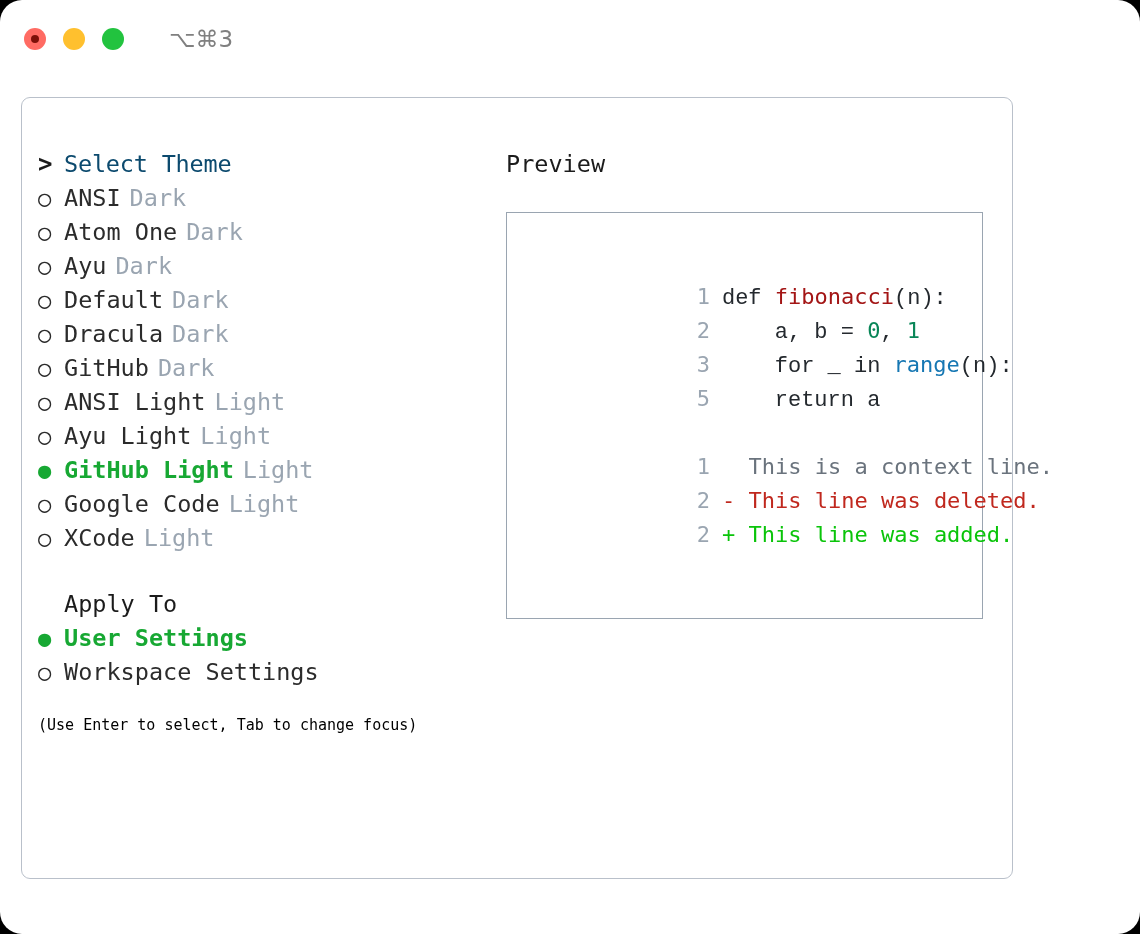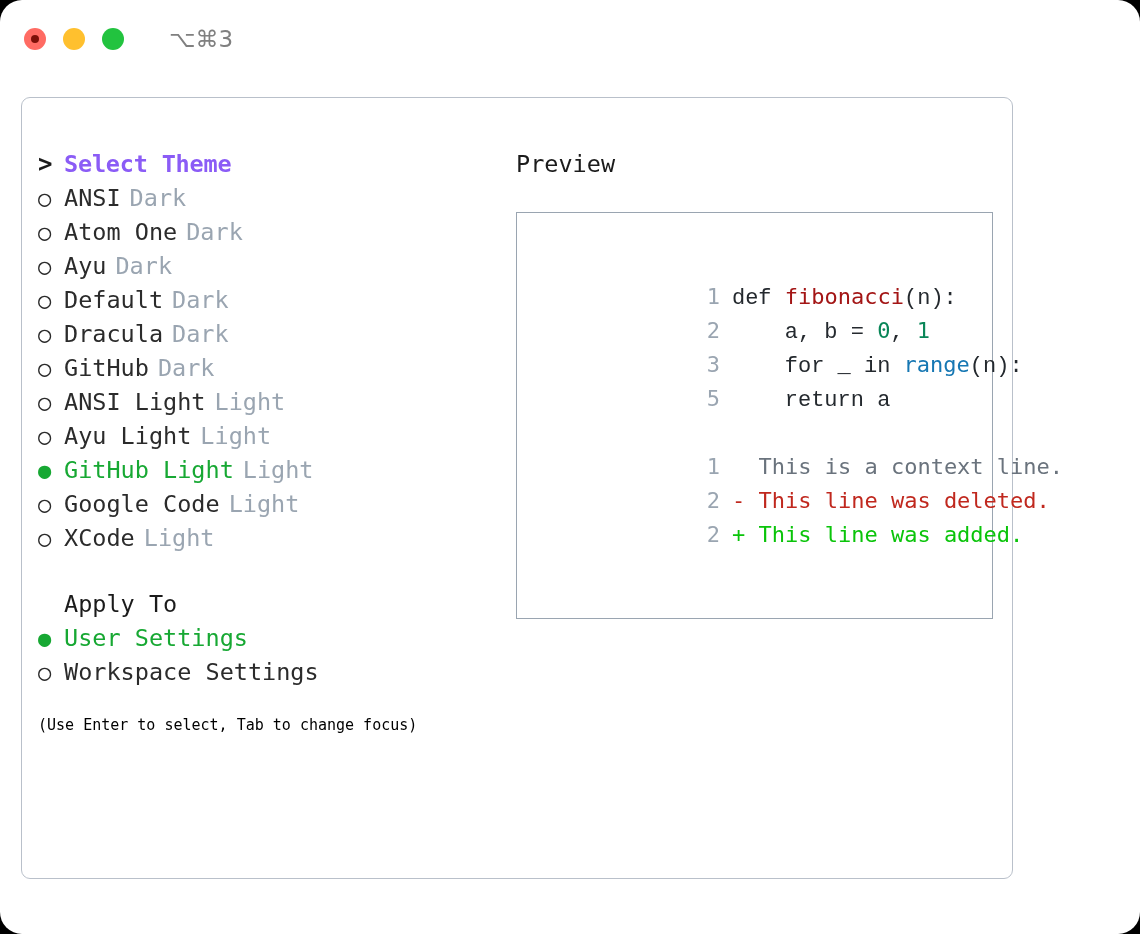--- a/index.html
+++ b/index.html
@@ -103,29 +103,29 @@
     display: inline-block;
     width: 26px;
     text-align: left;
     font-size: 22px;
   }
   .row .marker.caret {
     font-weight: bold;
     font-size: 24px;
   }
   .heading {
-    font-weight: bold;
-    color: #8b5cf6;
+    font-weight: normal;
+    color: #0c4a6e;
     letter-spacing: -0.2px;
     text-align: center;
   }
   .row .label { color: #2b2b2b; }
   .row .suffix { color: #9aa5b1; margin-left: 9px; }
   .row.selected .marker { color: #17a833; }
-  .row.selected .label  { color: #17a833; }
+  .row.selected .label  { color: #17a833; font-weight: bold; }
   .row .marker.hollow { color: #2b2b2b; }
 
   .section-gap { height: 32px; }
 
   .apply-head {
     height: 34px;
     line-height: 34px;
     font-size: 23.5px;
     color: #1b1b1b;
     padding-left: 26px;
@@ -135,21 +135,21 @@
     margin-top: 19px;
     font-size: 15px;
     line-height: 34px;
     color: #000000;
     width: 410px;
   }
 
   
   .right-col {
     position: absolute;
-    left: 488px;
+    left: 478px;
     top: 49px;
     width: 500px;
     padding-left: 6px;
   }
   .preview-title {
     font-size: 23.5px;
     line-height: 34px;
     color: #1b1b1b;
   }
   .preview-box {

